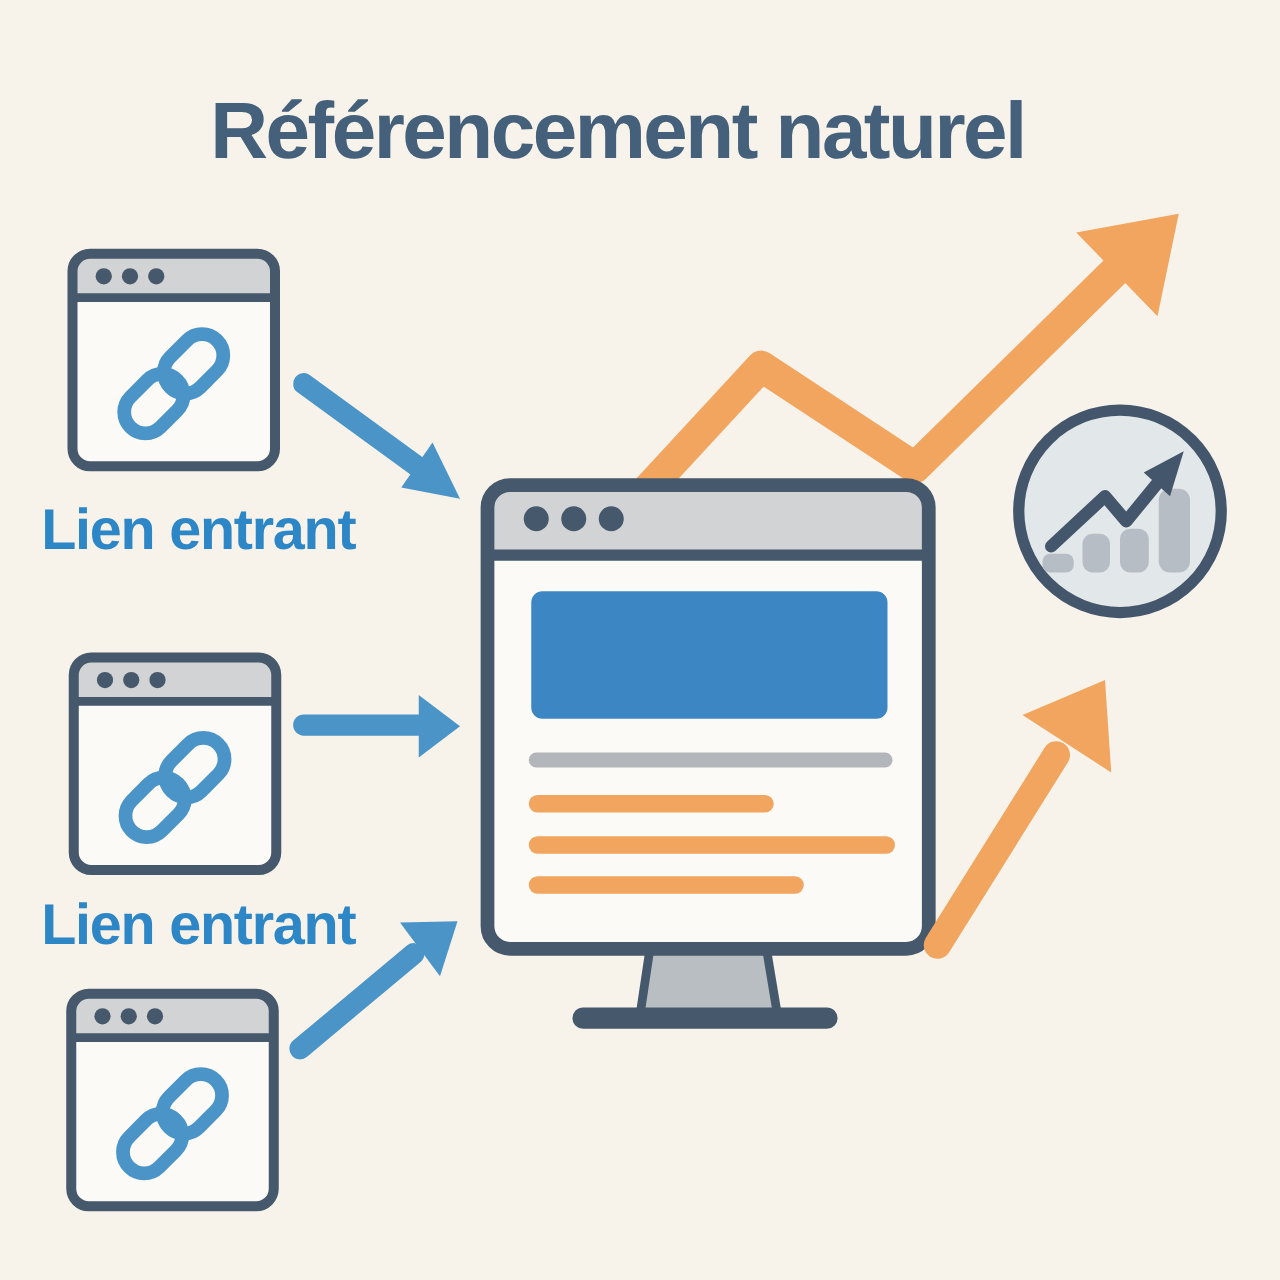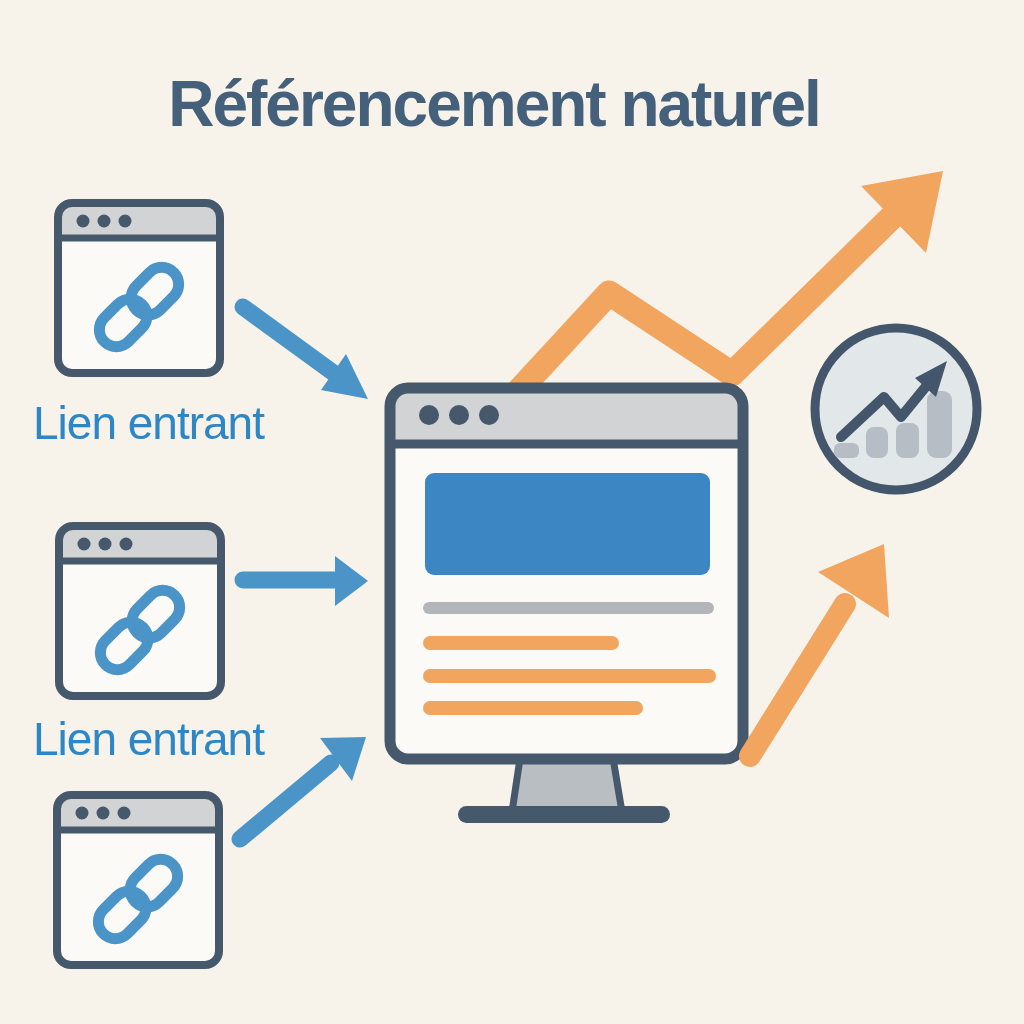--- a/index.html
+++ b/index.html
@@ -8,21 +8,21 @@
     --hero:#3c86c4; --gray-line:#b2b6ba; --stand:#b9bec3;
     --badge-fill:#e2e7e9; --badge-bar:#b7bdc5; --badge-ink:#44566b;
   }
   html,body{margin:0;padding:0;}
   body{width:1024px;height:1024px;overflow:hidden;background:var(--bg);
        font-family:"Liberation Sans", sans-serif; position:relative;}
   .stage{position:absolute;inset:0;width:1024px;height:1024px;}
   svg{position:absolute;inset:0;display:block;}
   .page-title{position:absolute;top:72px;left:0;width:988px;text-align:center;
       font-size:64px;line-height:1;font-weight:700;letter-spacing:-2px;color:var(--title);}
-  .link-label{position:absolute;left:33px;font-size:46px;line-height:1;font-weight:400;
+  .link-label{position:absolute;left:33px;font-size:46px;line-height:1;font-weight:700;
       letter-spacing:-1px;color:var(--blue-text);}
   .label-1{top:400px;} .label-2{top:716px;}
 
   .slate-stroke{stroke:var(--slate);fill:none;}
   .slate-fill{fill:var(--slate);}
   .panel-fill{fill:var(--panel);}
   .titlebar-fill{fill:var(--titlebar);}
   .blue-stroke{stroke:var(--blue);fill:none;}
   .blue-fill{fill:var(--blue);}
   .orange-stroke{stroke:var(--orange);fill:none;}

